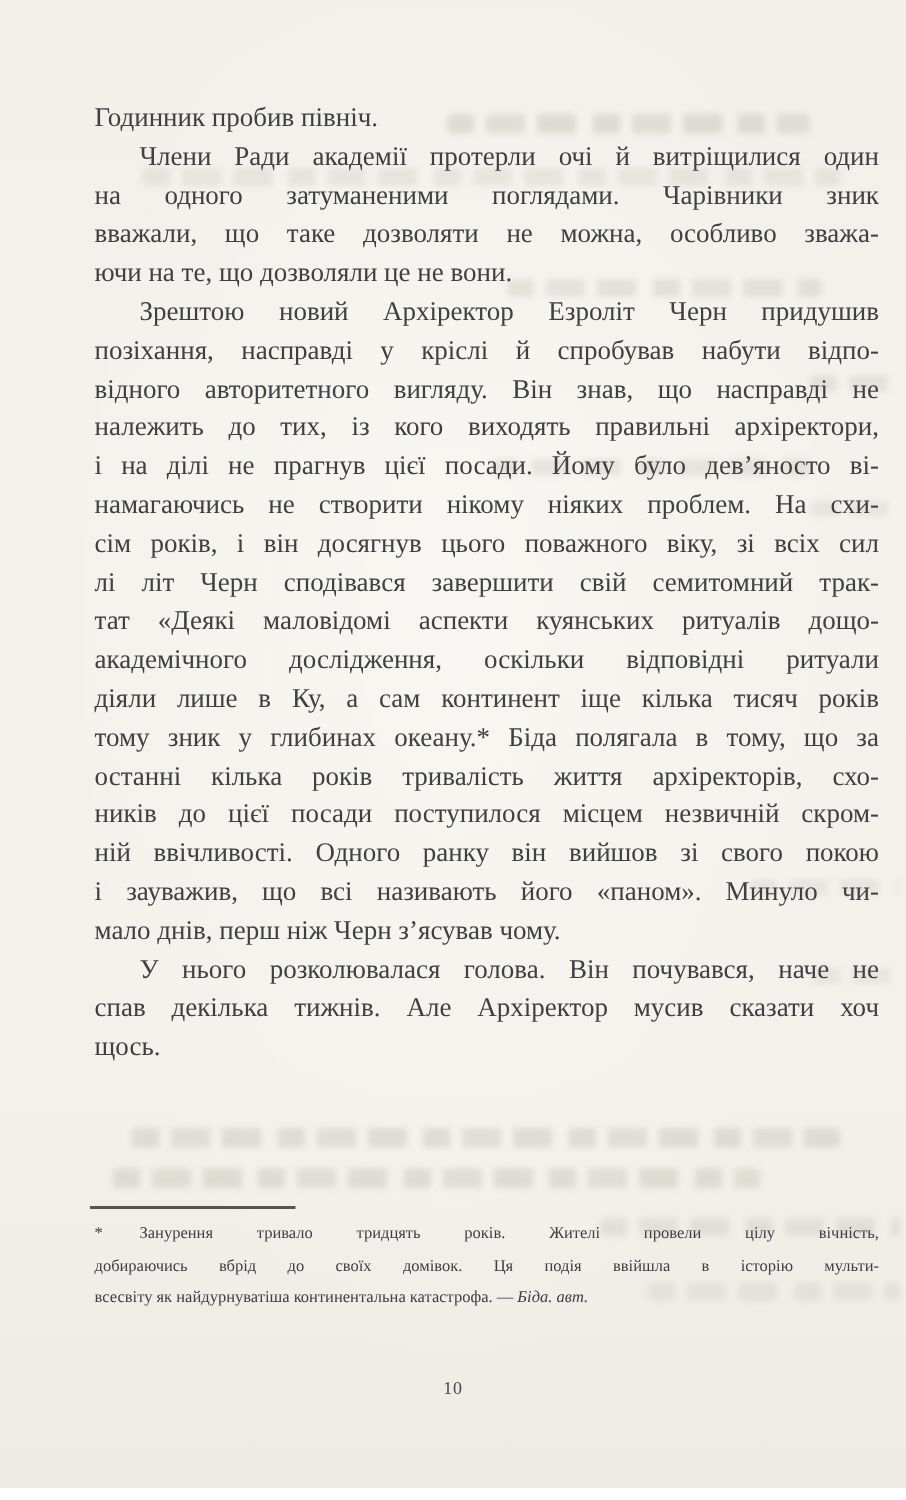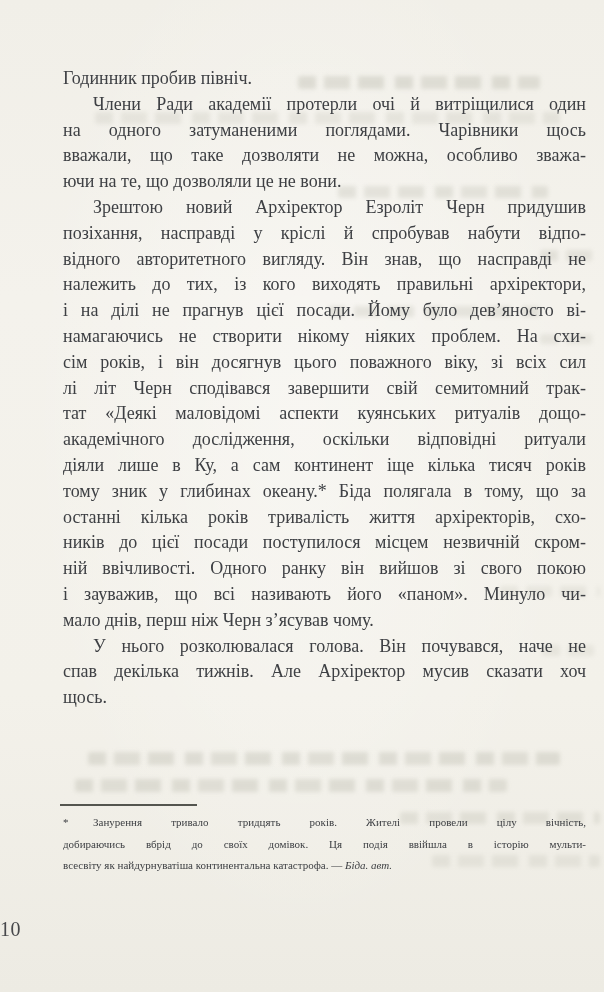--- a/index.html
+++ b/index.html
@@ -64,22 +64,22 @@
   .fn-marker {
     display: inline-block;
     width: 30px;
   }
   .fn-attrib { font-style: italic; }
   .page-number {
     position: absolute;
     left: 0;
     top: 918px;
     width: 100%;
-    text-align: left;
-    font-size: 20px;
+    text-align: center;
+    font-size: 12px;
     letter-spacing: 0.5px;
     color: #47484b;
   }
 </style>
 </head>
 <body>
 
 <div class="page">
 
   <div class="bleed" style="left:298px; top:76px;  width:242px; height:13px; opacity:.40;"></div>
@@ -91,21 +91,21 @@
   <div class="bleed" style="left:500px; top:586px; width:100px; height:11px; opacity:.22;"></div>
   <div class="bleed" style="left:542px; top:645px; width:56px;  height:11px; opacity:.22;"></div>
   <div class="bleed" style="left:88px;  top:752px; width:472px; height:13px; opacity:.38;"></div>
   <div class="bleed" style="left:75px;  top:779px; width:432px; height:13px; opacity:.38;"></div>
   <div class="bleed" style="left:400px; top:812px; width:200px; height:12px; opacity:.30;"></div>
   <div class="bleed" style="left:432px; top:855px; width:168px; height:12px; opacity:.25;"></div>
 
   <div class="body-block">
       <div class="line last">Годинник пробив північ.</div>
       <div class="line indent">Члени Ради академії протерли очі й витріщилися один</div>
-      <div class="line">на одного затуманеними поглядами. Чарівники щось</div>
+      <div class="line">на одного затуманеними поглядами. Чарівники зник</div>
       <div class="line">вважали, що таке дозволяти не можна, особливо зважа-</div>
       <div class="line last">ючи на те, що дозволяли це не вони.</div>
       <div class="line indent">Зрештою новий Архіректор Езроліт Черн придушив</div>
       <div class="line">позіхання, насправді у кріслі й спробував набути відпо-</div>
       <div class="line">відного авторитетного вигляду. Він знав, що насправді не</div>
       <div class="line">належить до тих, із кого виходять правильні архіректори,</div>
       <div class="line">і на ділі не прагнув цієї посади. Йому було дев’яносто ві-</div>
       <div class="line">намагаючись не створити нікому ніяких проблем. На схи-</div>
       <div class="line">сім років, і він досягнув цього поважного віку, зі всіх сил</div>
       <div class="line">лі літ Черн сподівався завершити свій семитомний трак-</div>

